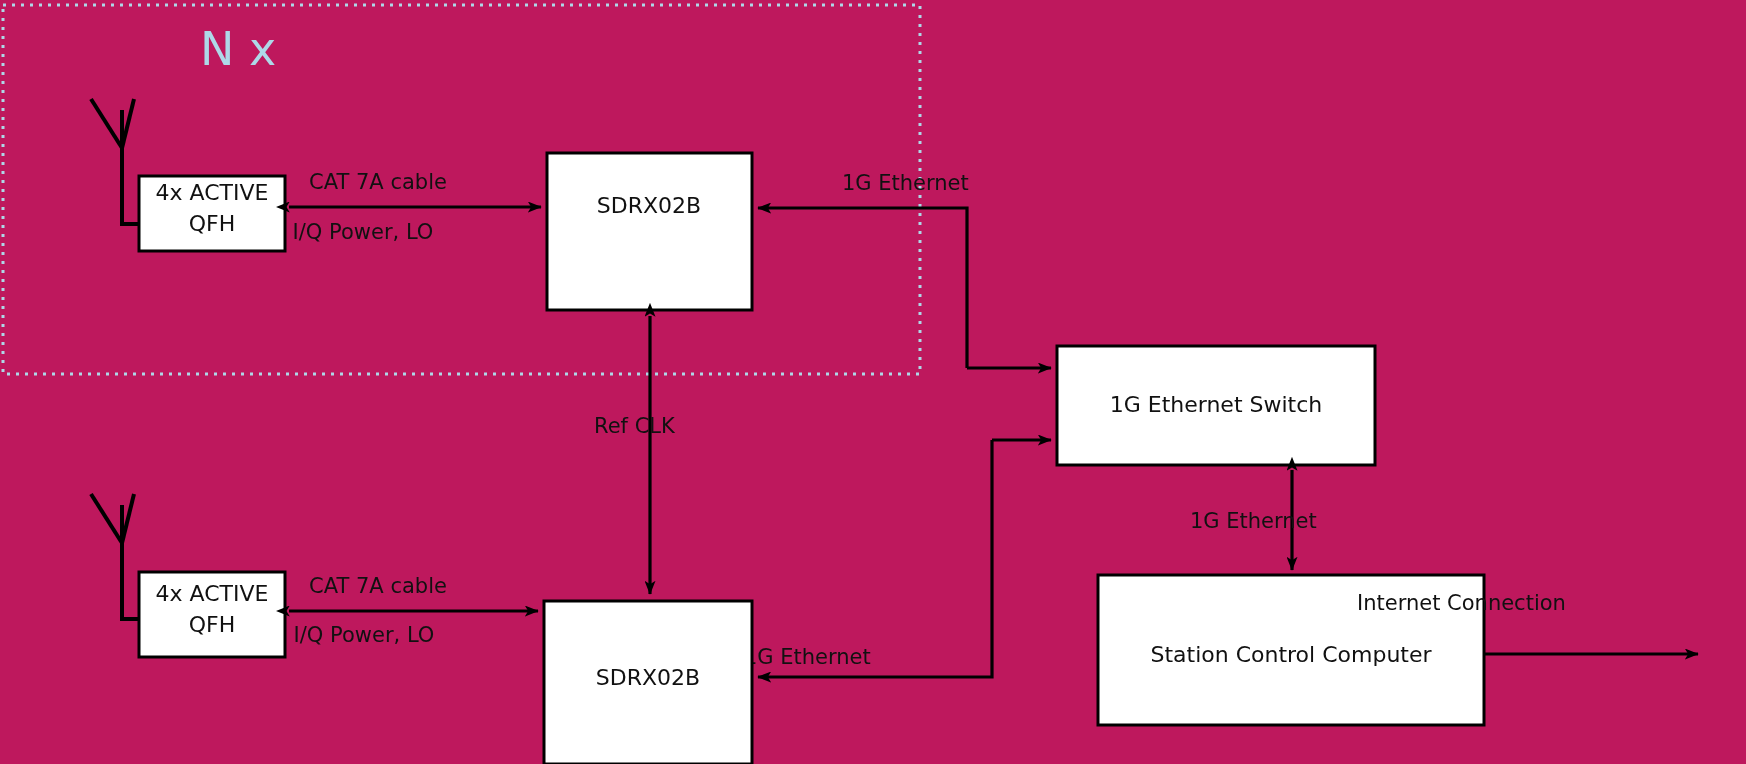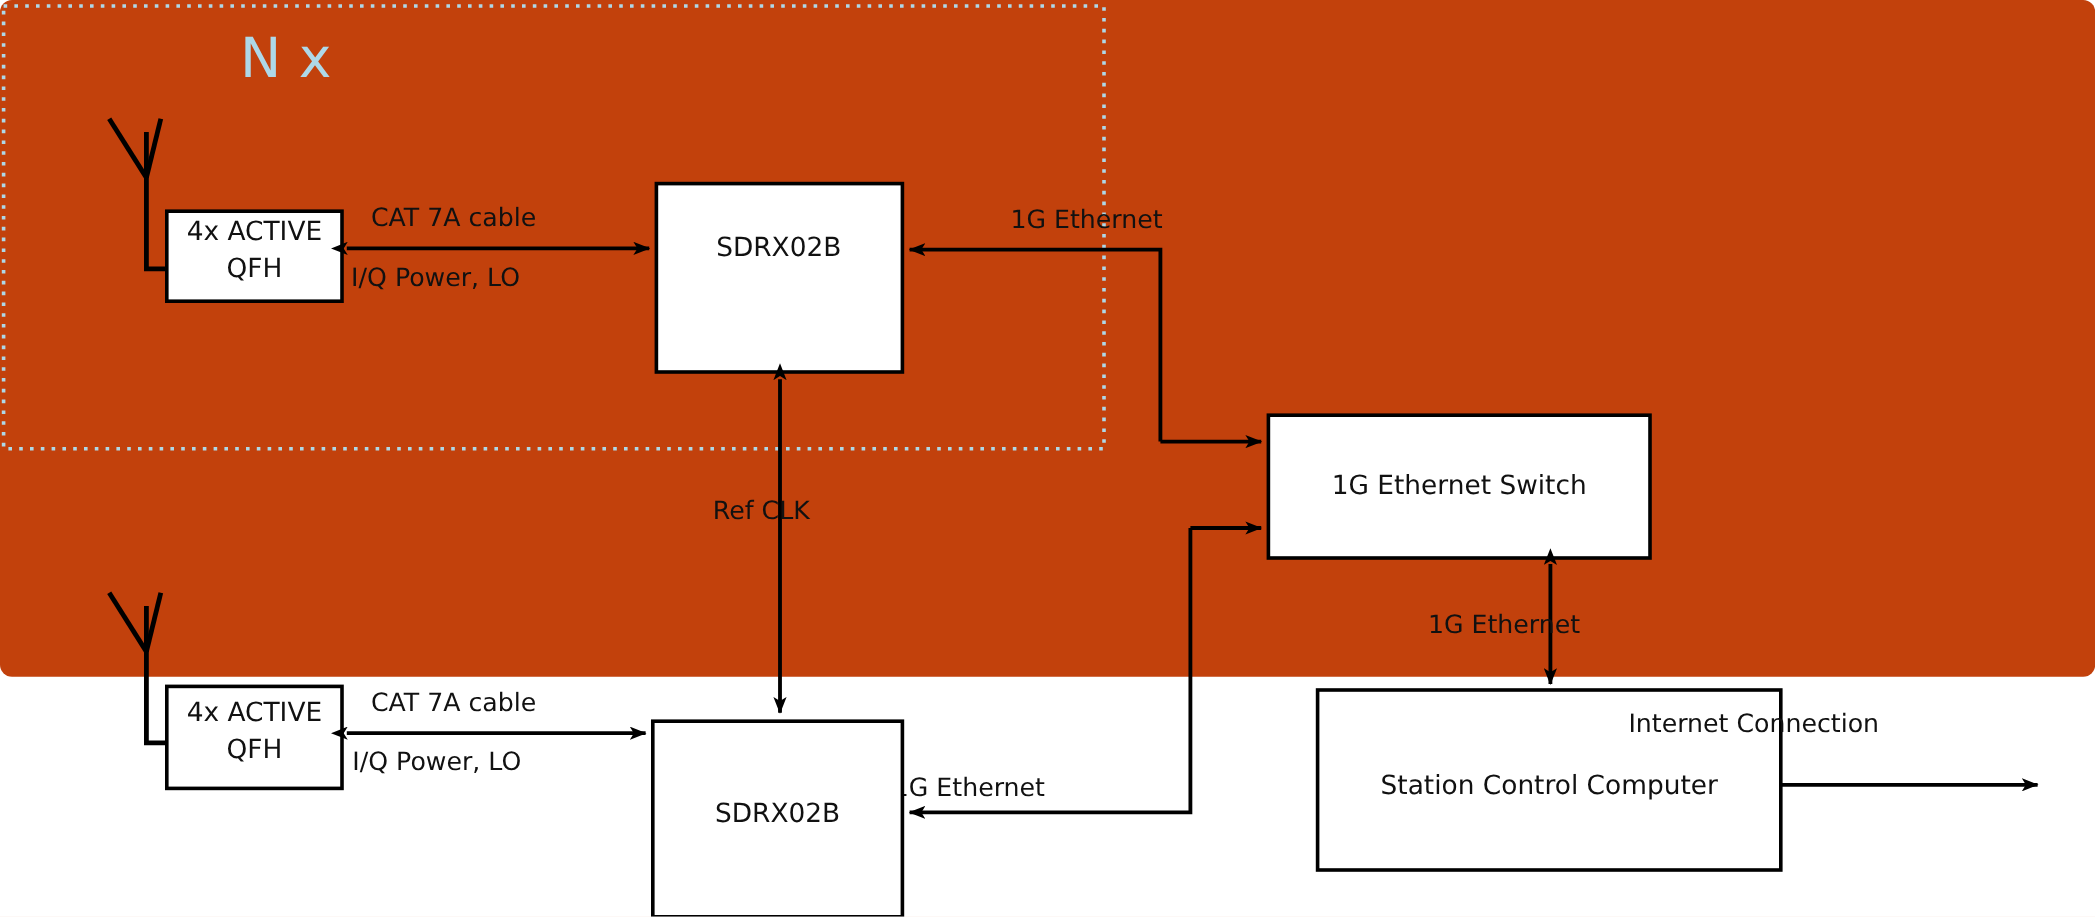--- a/index.html
+++ b/index.html
@@ -9,23 +9,22 @@
   }
   body {
     width: 1746px;
     height: 764px;
     overflow: hidden;
     font-family: "DejaVu Sans", sans-serif;
   }
   #diagram-root {
     position: relative;
     width: 1746px;
-    height: 564px;
-    background: #c2410c;
-    border-radius: 10px;
+    height: 764px;
+    background: #be185d;
   }
   svg.diagram-svg {
     position: absolute;
     top: 0;
     left: 0;
     width: 1746px;
     height: 764px;
     display: block;
   }
   .node-box {

